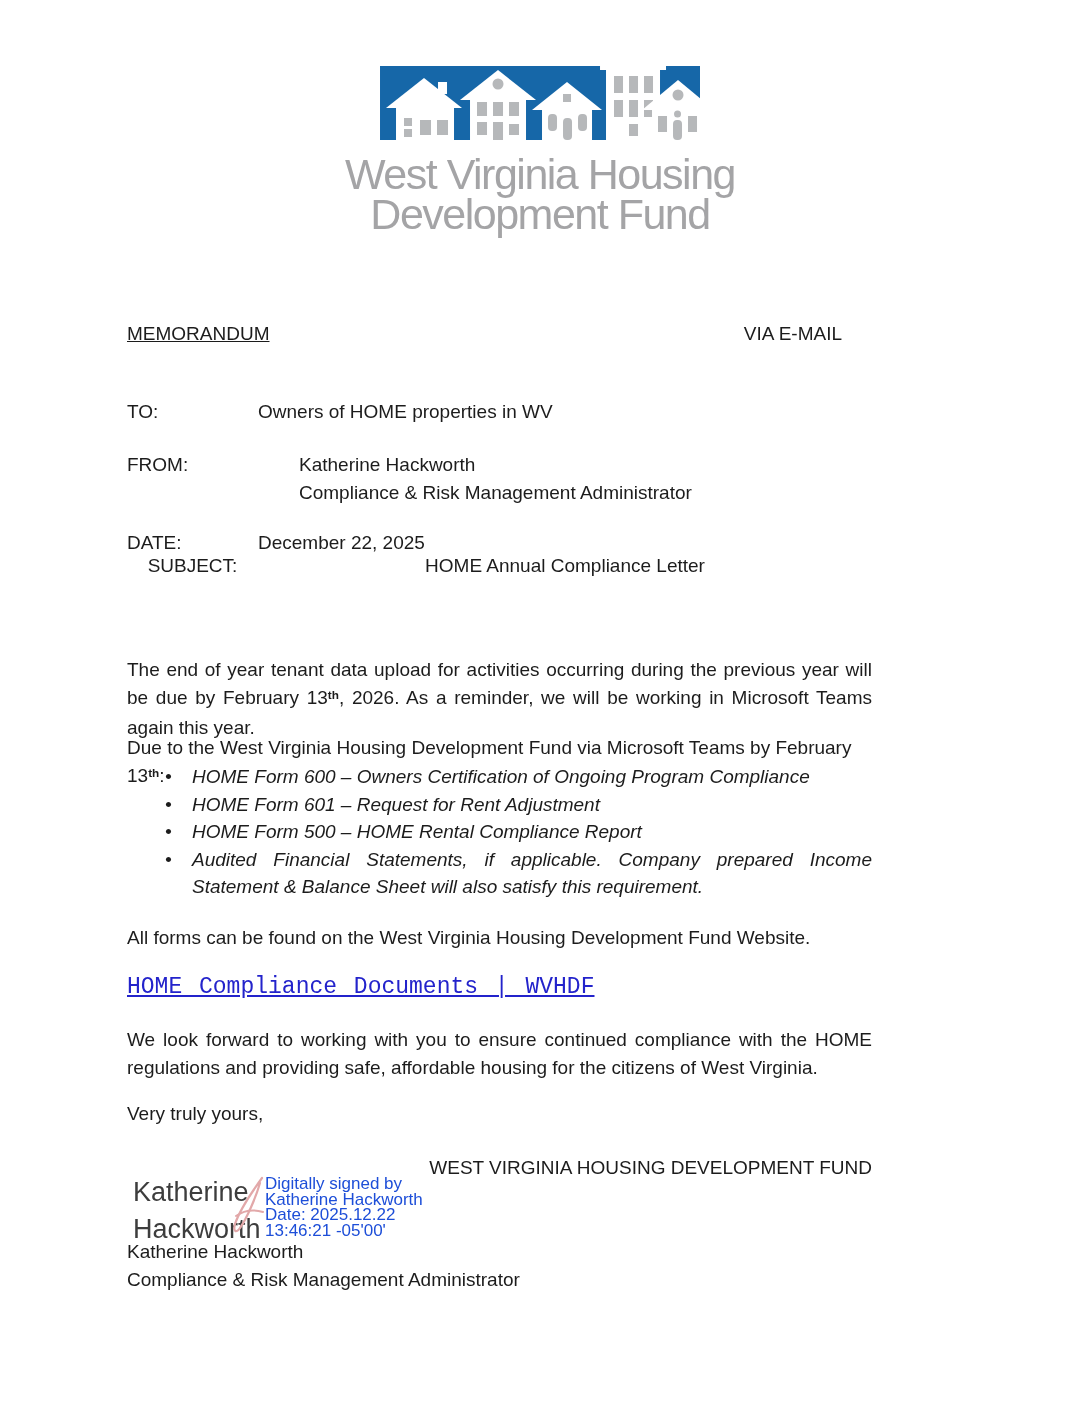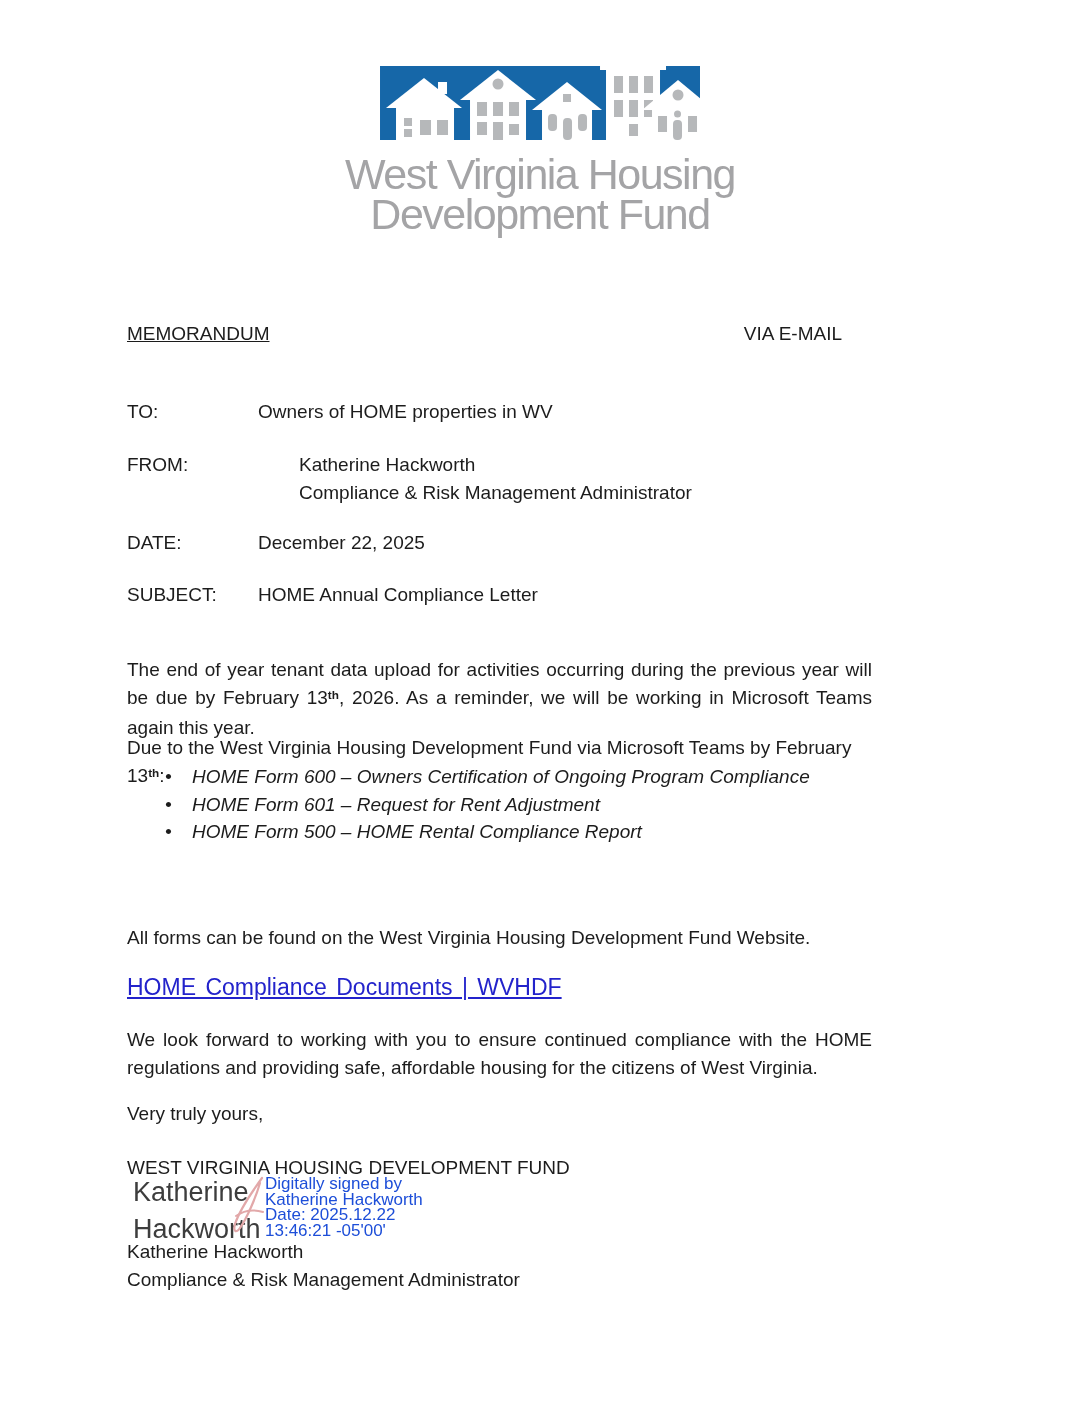--- a/index.html
+++ b/index.html
@@ -38,42 +38,42 @@
   sup.ord{font-size:0.62em;vertical-align:baseline;position:relative;top:-0.45em;font-weight:bold;}
   
   .memo-row{top:288px;display:flex;justify-content:space-between;font-size:19px;line-height:28px;}
   .memo-label{text-decoration:underline;}
   .via{margin-right:30px;}
   
   .meta-row{display:grid;grid-template-columns:131px 1fr;font-size:19px;line-height:28px;}
   .row-to{top:366px;}
   .row-from{top:419px;gap:41px;}
   .row-date{top:497px;}
-  .row-subject{top:549px;}
+  .row-subject{top:520px;text-align:center;}
   
   .para1{top:624px;}
   .para2{top:702px;}
   .bullets{top:731px;margin:0;padding:0;list-style:none;font-size:19px;line-height:27.5px;}
   .bullets li{position:relative;padding-left:65px;font-style:italic;}
   .bullets li::before{content:"•";position:absolute;left:38px;top:0;}
   .bullets li.justify{text-align:justify;}
   .forms-note{top:892px;}
   .doc-link{
     top:940px;
-    font-family:Liberation Sans, sans-serif;
+    font-family:Liberation Mono, monospace;
     font-size:23px;line-height:30px;
     color:var(--link_blue);
     text-decoration:underline;
     word-spacing:3px;
     cursor:pointer;
     display:inline-block;
   }
   .closing{top:994px;}
   .valediction{top:1068px;}
-  .org-caps{top:1122px;}
+  .org-caps{top:1122px;text-align:right;}
   
   .sig-block{position:absolute;left:127px;top:1142px;height:66px;right:128px;}
   .sig-big{font-size:27px;line-height:37px;color:var(--sig-name, #3D3D3D);margin-left:6px;color:var(--sig_name);}
   .sig-swoosh{position:absolute;left:103px;top:1px;}
   .sig-details{position:absolute;left:138px;top:2px;font-size:17px;line-height:15.5px;color:#1d4ed8;}
   .signer-name{top:1206px;}
   .signer-title{top:1234px;}
 </style>
 </head>
 <body>
@@ -159,20 +159,21 @@
   </div>
 
   <p class="abs para justify para1"><span>The end of year tenant data upload for activities occurring during the previous year will be due by February 13</span><sup class="ord">th</sup><span>, 2026.  As a reminder, we will be working in Microsoft Teams again this year.</span></p>
 
   <p class="abs para para2"><span>Due to the West Virginia Housing Development Fund via Microsoft Teams by February 13</span><sup class="ord">th</sup><span>:</span></p>
 
   <ul class="abs bullets">
     <li>HOME Form 600 – Owners Certification of Ongoing Program Compliance</li>
     <li>HOME Form 601 – Request for Rent Adjustment</li>
     <li>HOME Form 500 – HOME Rental Compliance Report</li>
+    <li class="justify">Audited Financial Statements, if applicable.  Company prepared Income Statement &amp; Balance Sheet will also satisfy this requirement.</li>
   </ul>
 
   <p class="abs para forms-note">All forms can be found on the West Virginia Housing Development Fund Website.</p>
 
   <a class="abs doc-link">HOME Compliance Documents | WVHDF</a>
 
   <p class="abs para justify closing">We look forward to working with you to ensure continued compliance with the HOME regulations and providing safe, affordable housing for the citizens of West Virginia.</p>
 
   <p class="abs para valediction">Very truly yours,</p>
 

